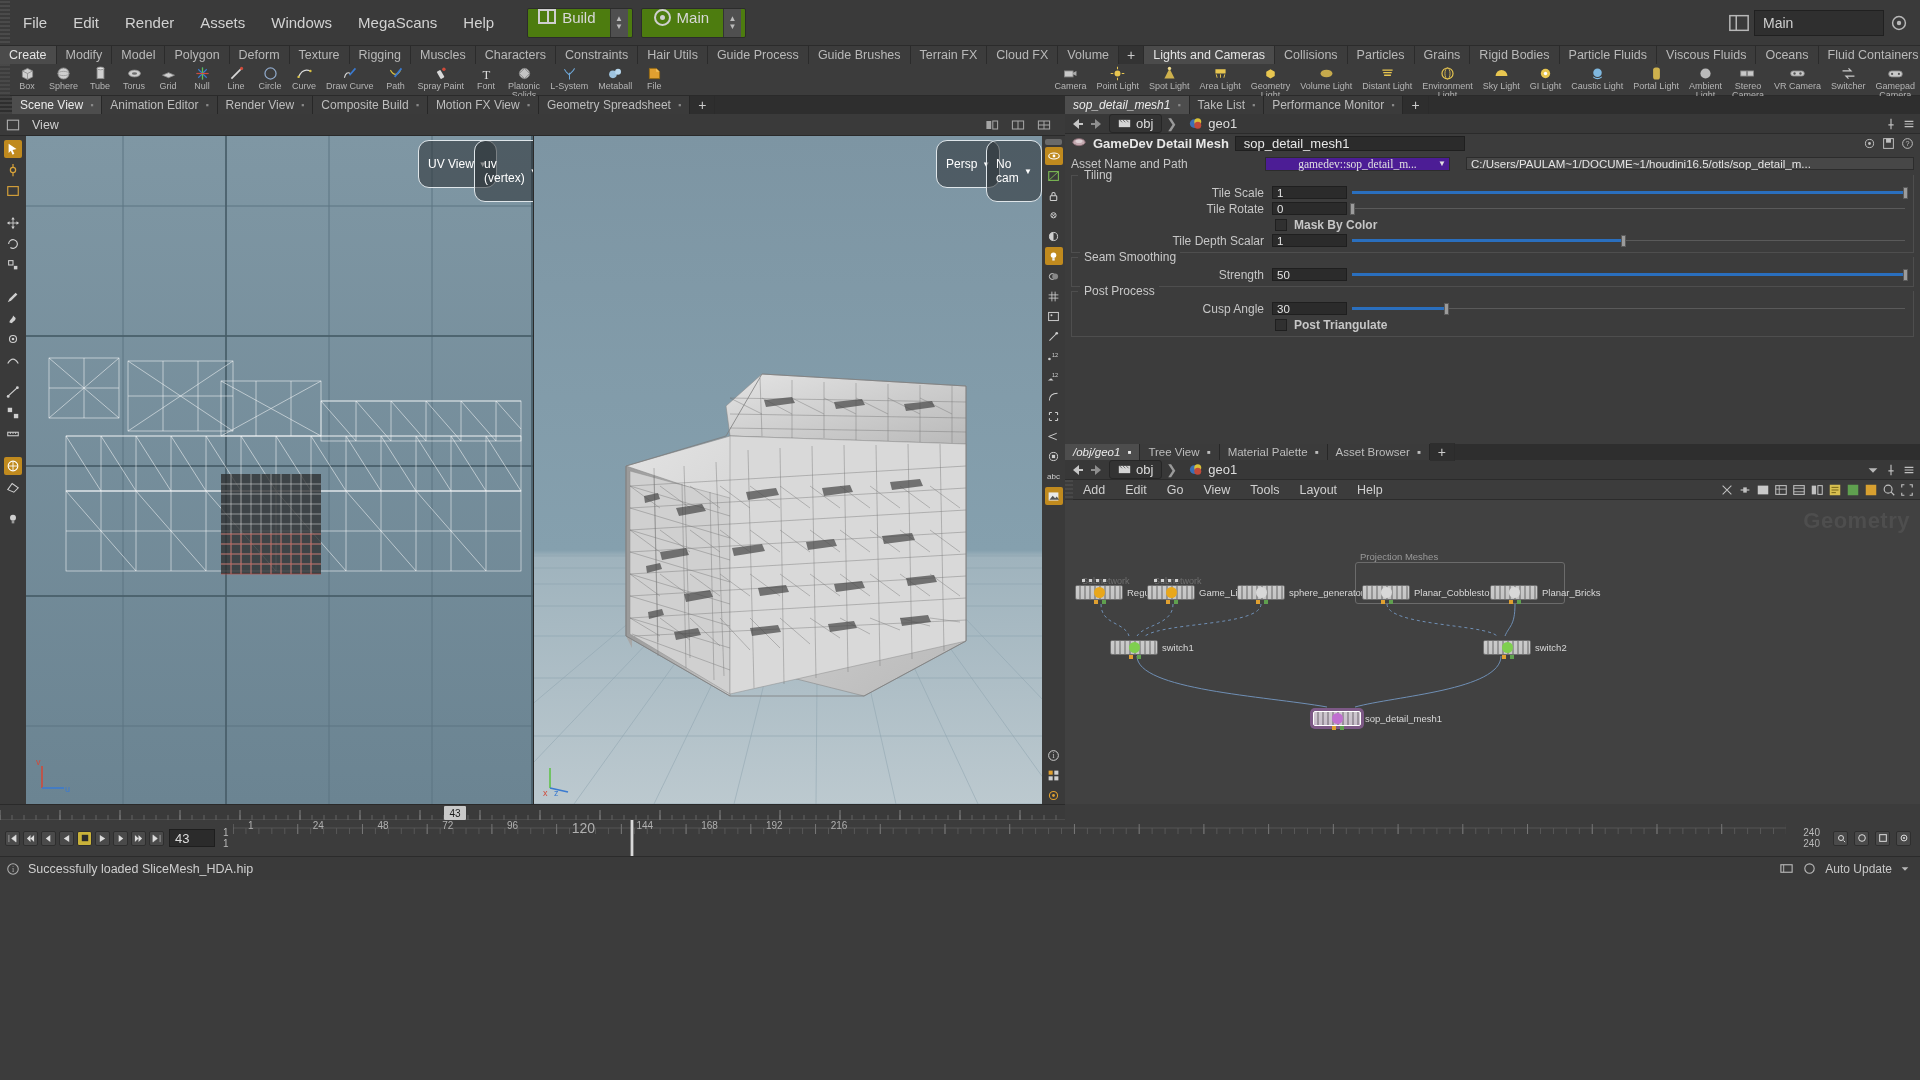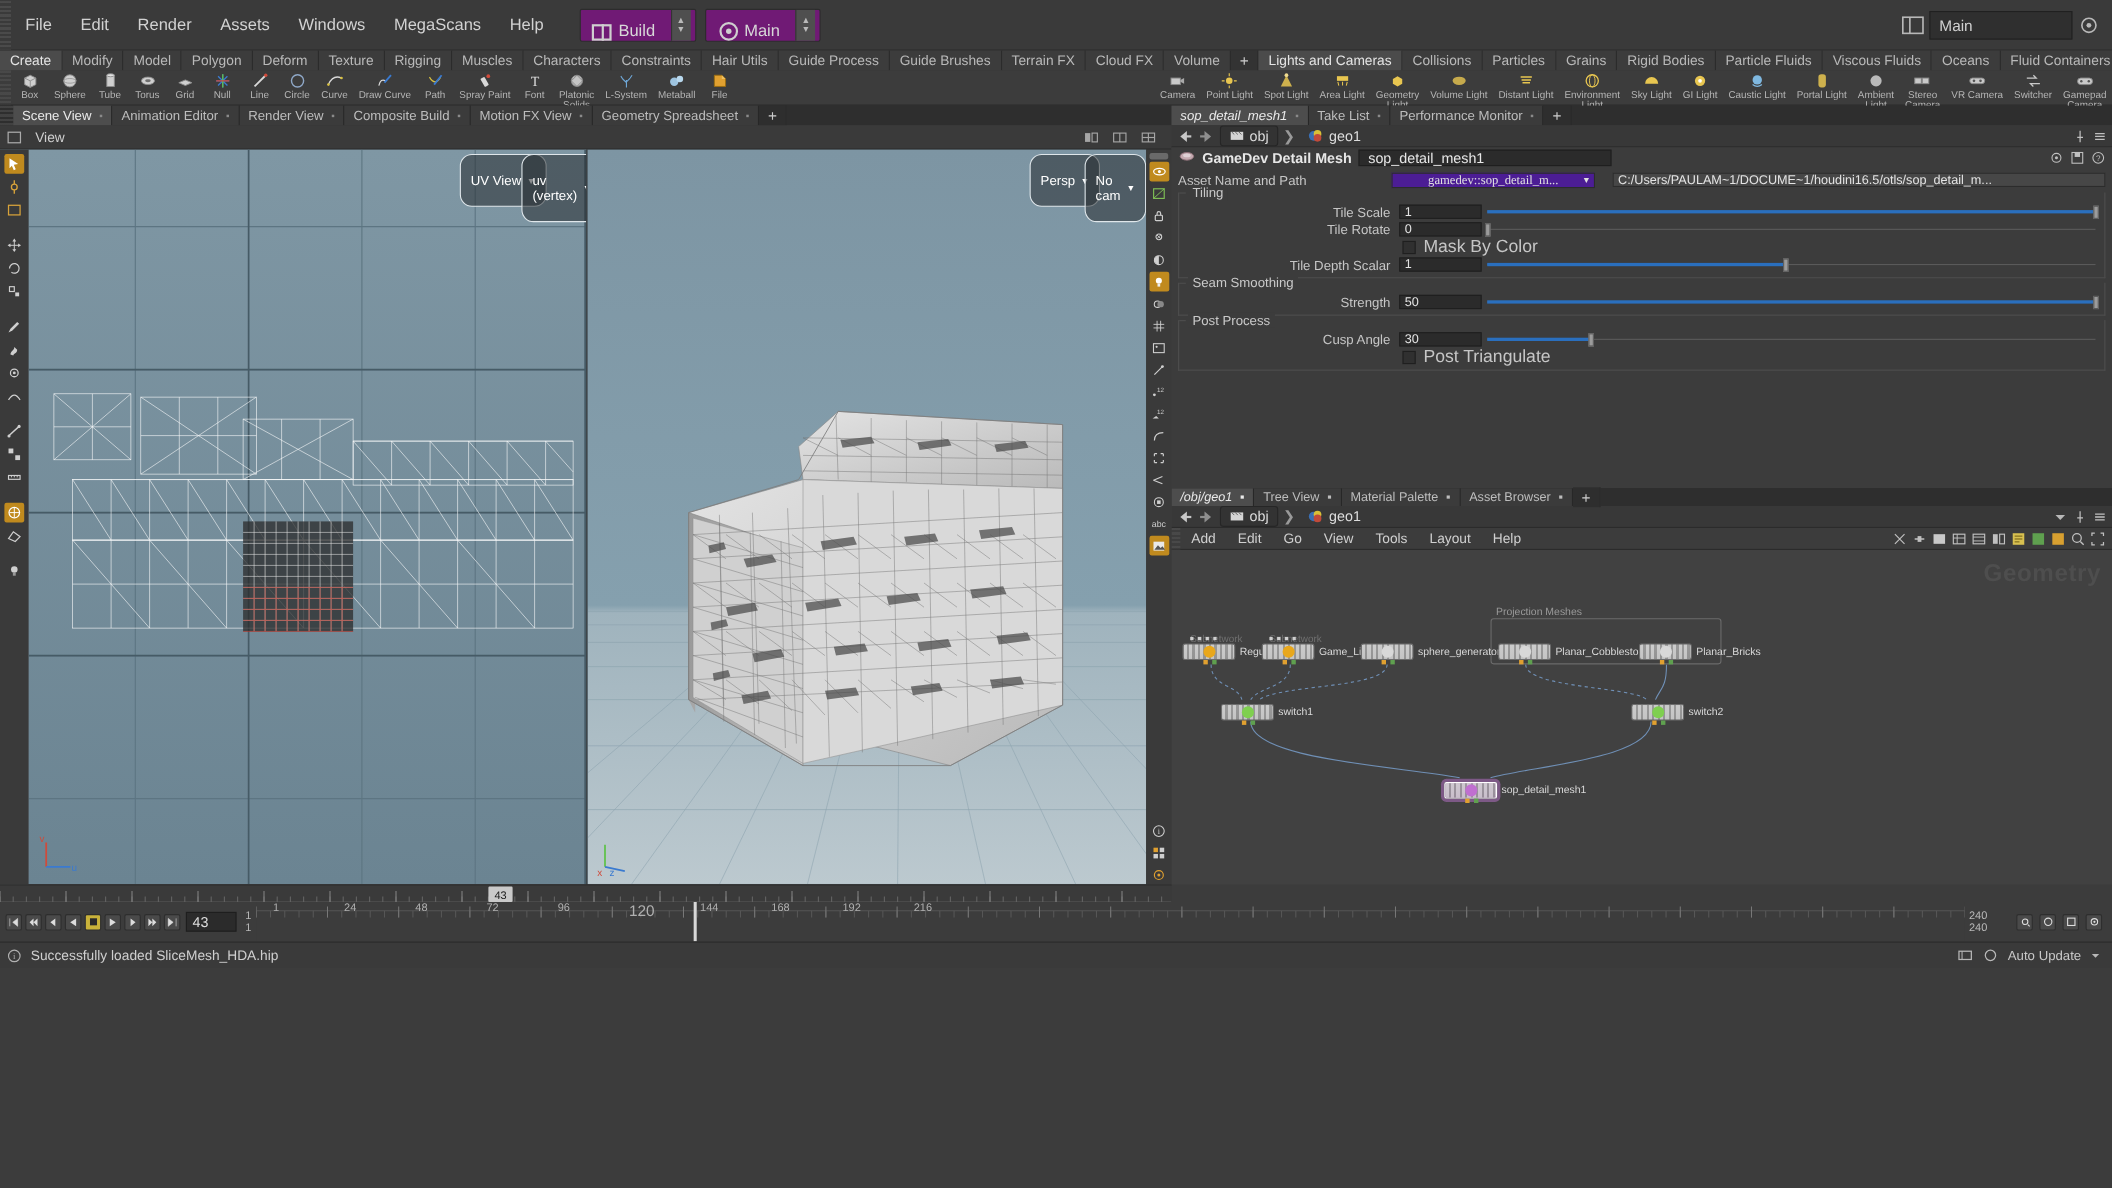--- a/index.html
+++ b/index.html
@@ -6,21 +6,21 @@
   html,body { width:1920px; height:1080px; overflow:hidden; background:#3c3c3c;
     font-family:"Liberation Sans", sans-serif; color:#c8c8c8; -webkit-font-smoothing:antialiased; }
   #root { position:relative; width:1920px; height:1080px; }
 
   
   #menubar { position:absolute; left:0; top:0; width:1920px; height:46px;
      background:#3a3a3a; display:flex; align-items:center; border-bottom:1px solid #2b2b2b;}
   #menubar .grip { width:10px; height:44px; background:
       repeating-linear-gradient(to bottom,#555 0 2px,#3a3a3a 2px 4px); opacity:.6;}
   .menu-item { font-size:15px; color:#d2d2d2; padding:6px 13px; cursor:default; }
-  .mb-box { display:flex; align-items:flex-end; height:30px; background:#701a75;
+  .mb-box { display:flex; align-items:flex-start; height:30px; background:#4d7c0f;
      border:1px solid #2c2c2c; border-radius:2px; margin-left:6px; padding:0 4px;}
   .mb-box .lbl { font-size:15px; padding:0 14px 0 6px; color:#d8d8d8;}
   .mb-spin { width:18px; height:28px; display:flex; flex-direction:column;
      align-items:center; justify-content:center; background:#4f4f4f; border-left:1px solid #333;}
   .mb-spin span { font-size:8px; line-height:8px; color:#bbb;}
   .ico-build { width:18px; height:15px; border:2px solid #cfcfcf; position:relative; margin-left:6px;}
   .ico-build:after{content:"";position:absolute;left:50%;top:-2px;bottom:-2px;width:2px;background:#cfcfcf;}
   .ico-target{width:17px;height:17px;border:2px solid #cfcfcf;border-radius:50%;position:relative;margin-left:8px;}
   .ico-target:after{content:"";position:absolute;left:4px;top:4px;width:5px;height:5px;border-radius:50%;background:#cfcfcf;}
   #menubar .right { margin-left:auto; display:flex; align-items:center; padding-right:6px;}
@@ -114,21 +114,21 @@
      display:flex;align-items:center;padding-left:4px;}
   .slider{flex:1;height:13px;margin-left:5px;position:relative;display:flex;align-items:center;}
   .slider .track{position:absolute;left:0;right:0;height:1px;background:#5a5a5a;}
   .slider .fill{position:absolute;left:0;height:3px;background:#2a6fbe;}
   .slider .knob{position:absolute;width:5px;height:12px;background:#9b9b9b;border:1px solid #5a5a5a;}
   .grpbox{margin:4px 6px 0 6px;border:1px solid #4e4e4e;border-top:none;position:relative;padding:9px 0 4px 0;}
   .grpbox:before{content:"";position:absolute;top:0;left:0;width:6px;height:1px;background:#4e4e4e;}
   .grptitle{position:absolute;top:-7px;left:8px;font-size:12px;color:#c9c9c9;background:#3c3c3c;padding:0 4px;}
   .chkrow{display:flex;align-items:center;height:14px;margin-top:2px;}
   .chk{width:12px;height:12px;background:#303030;border:1px solid #1f1f1f;margin-left:203px;}
-  .chklbl{font-size:16px;color:#c6c6c6;margin-left:7px;}
+  .chklbl{font-size:12px;color:#c6c6c6;margin-left:7px;font-weight:bold;}
   .dropfield{height:14px;background:#4c1d95;border:1px solid #2c2c2c;font-size:11.5px;color:#e0e0e0;
      display:flex;align-items:center;justify-content:center;position:relative;font-family:Liberation Serif, serif;}
   .dropfield .ar{position:absolute;right:3px;font-size:8px;}
 
   
   #netpanel{position:absolute;left:1065px;top:444px;width:855px;height:360px;background:#3c3c3c;}
   #nettabs{height:16px;background:#2e2e2e;display:flex;align-items:center;}
   .ntab{font-size:11.5px;padding:1px 8px;height:16px;line-height:13px;color:#bdbdbd;background:#3b3b3b;
      display:flex;align-items:center;gap:7px;border-right:1px solid #272727;}
   .ntab.active{background:#4d4d4d;color:#eaeaea;font-style:italic;}
@@ -1397,21 +1397,21 @@
           <span style="position:absolute;left:13.5%;top:0;font-size:10px;color:#b0b0b0;">72</span>
           <span style="position:absolute;left:17.666666666666664%;top:0;font-size:10px;color:#b0b0b0;">96</span>
           <span style="position:absolute;left:21.833333333333336%;top:0;font-size:14px;color:#b0b0b0;">120</span>
           <span style="position:absolute;left:26%;top:0;font-size:10px;color:#b0b0b0;">144</span>
           <span style="position:absolute;left:30.166666666666668%;top:0;font-size:10px;color:#b0b0b0;">168</span>
           <span style="position:absolute;left:34.33333333333333%;top:0;font-size:10px;color:#b0b0b0;">192</span>
           <span style="position:absolute;left:38.5%;top:0;font-size:10px;color:#b0b0b0;">216</span>
         </div>
     </div>
 
-    <div class="rng" style="text-align:left;min-width:30px;">
+    <div class="rng" style="text-align:right;min-width:30px;">
       <span>240</span>
       <span>240</span>
     </div>
     <div style="display:flex;align-items:center;gap:4px;padding:0 8px;">
       <div class="pb-btn">
         <svg width="10" height="10" viewBox="0 0 12 12">
             <circle cx="6" cy="6" r="3" fill="none" stroke="#ddd" stroke-width="1.2"></circle>
             <line x1="9" y1="9" x2="11" y2="11" stroke="#ddd" stroke-width="1.2"></line>
           </svg>
         </div>

